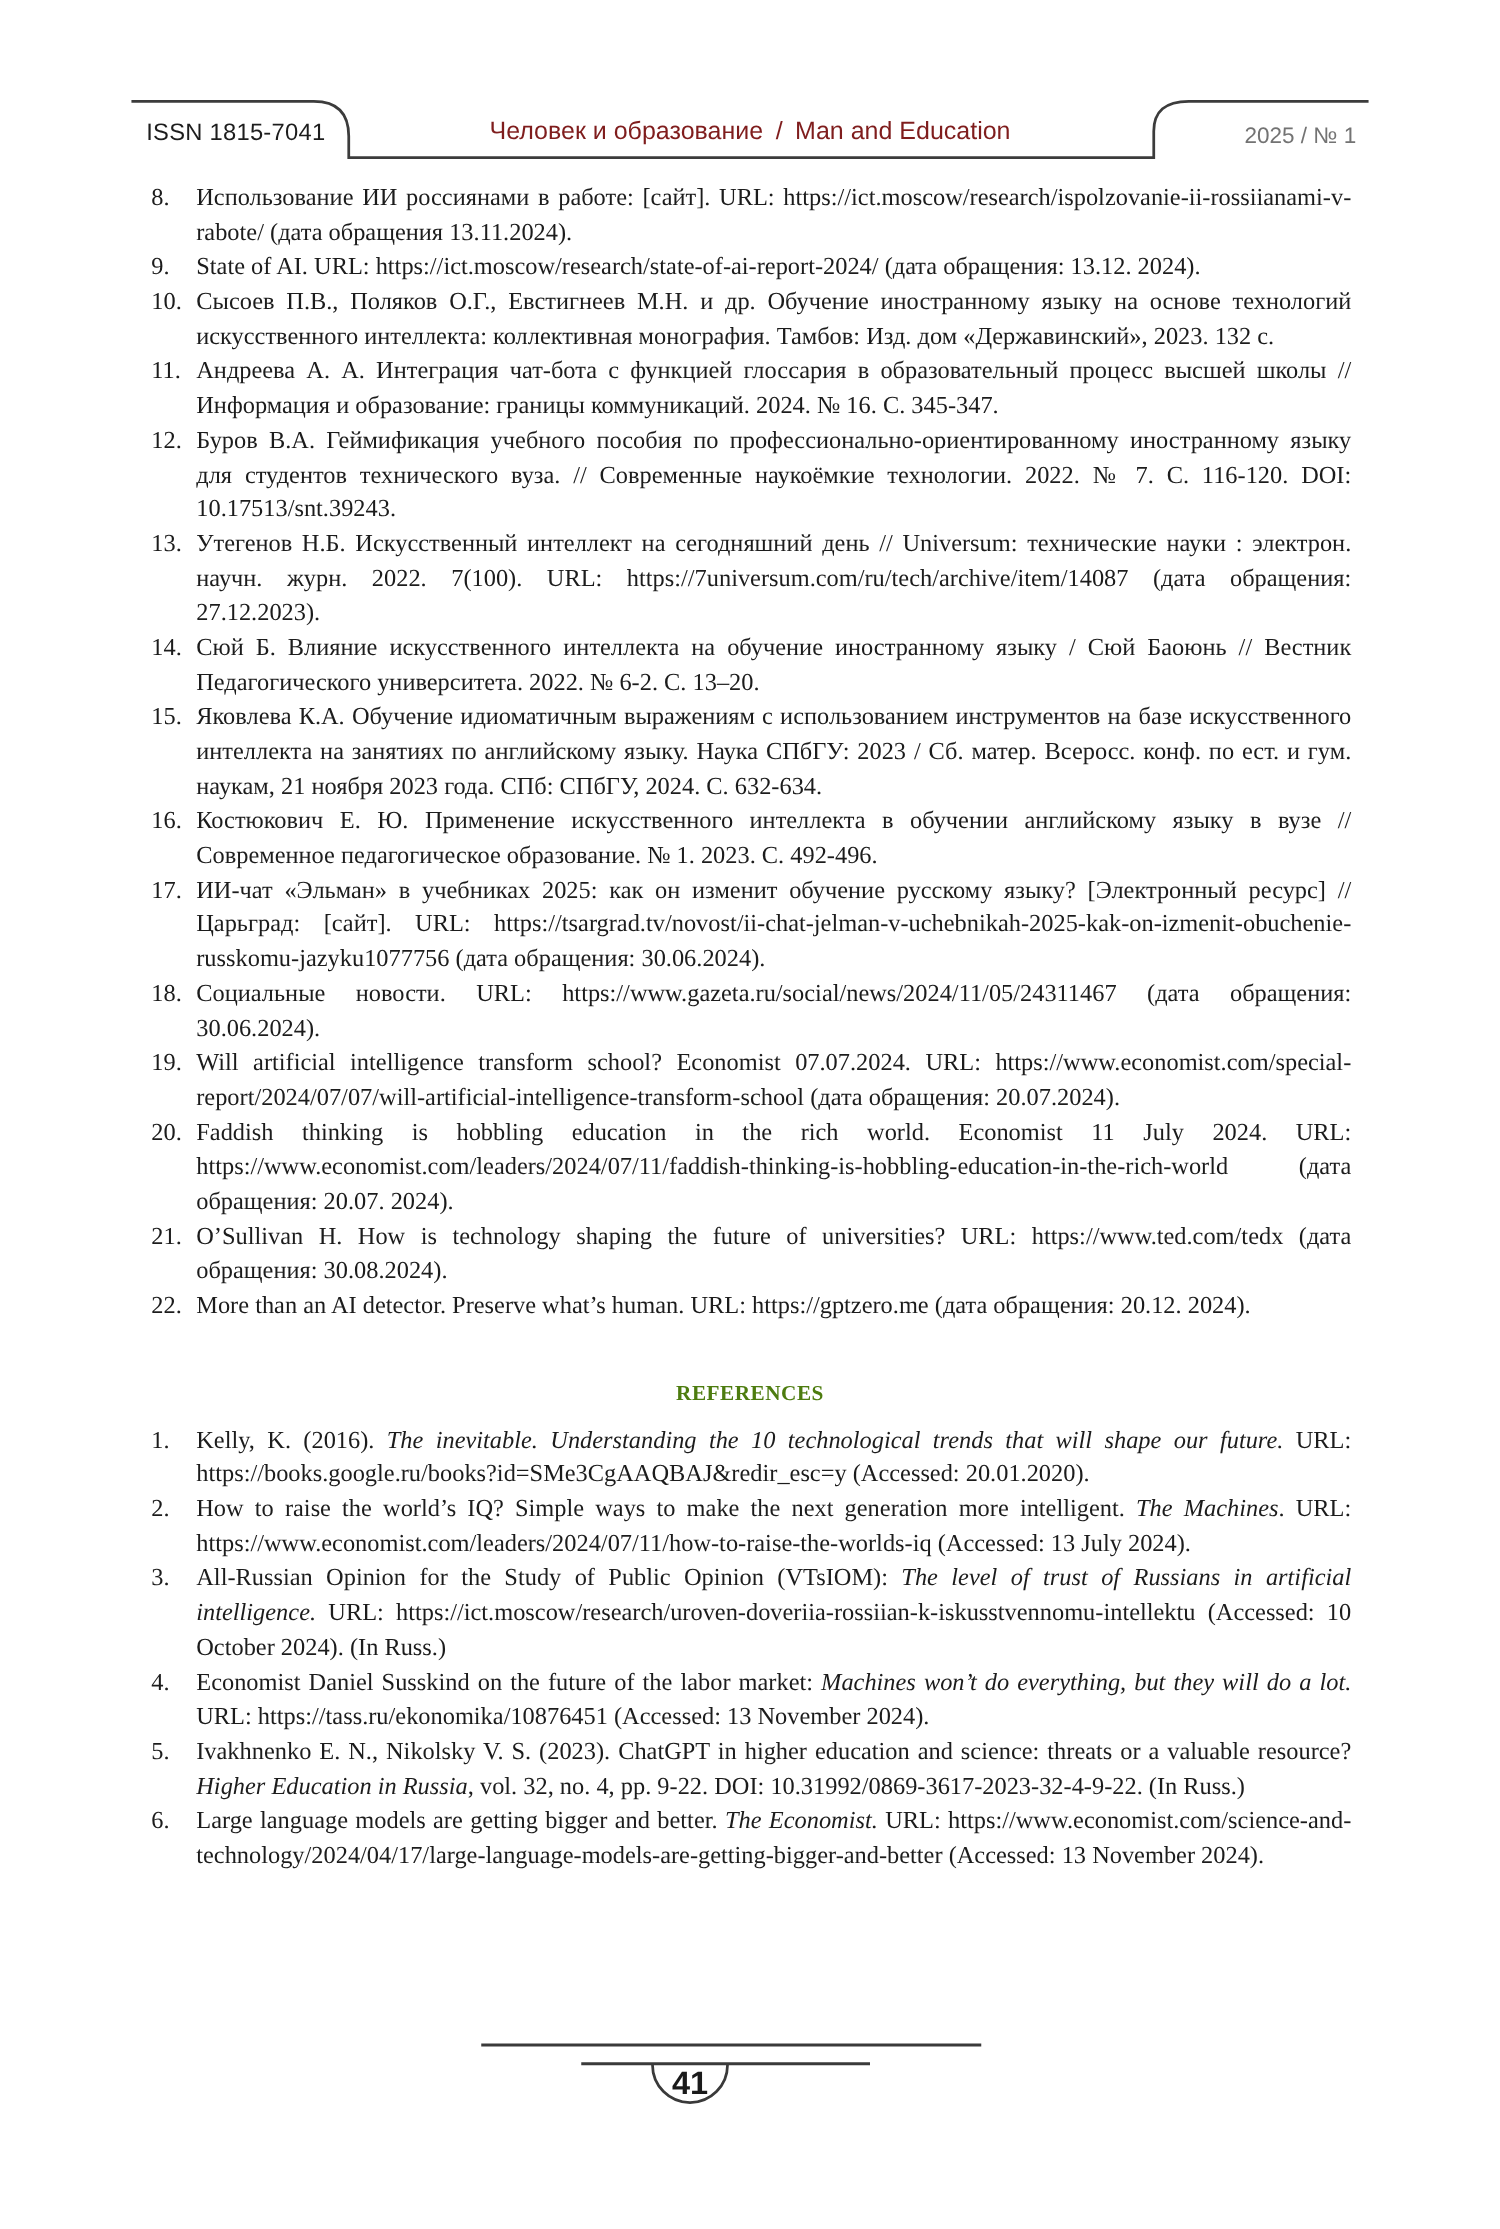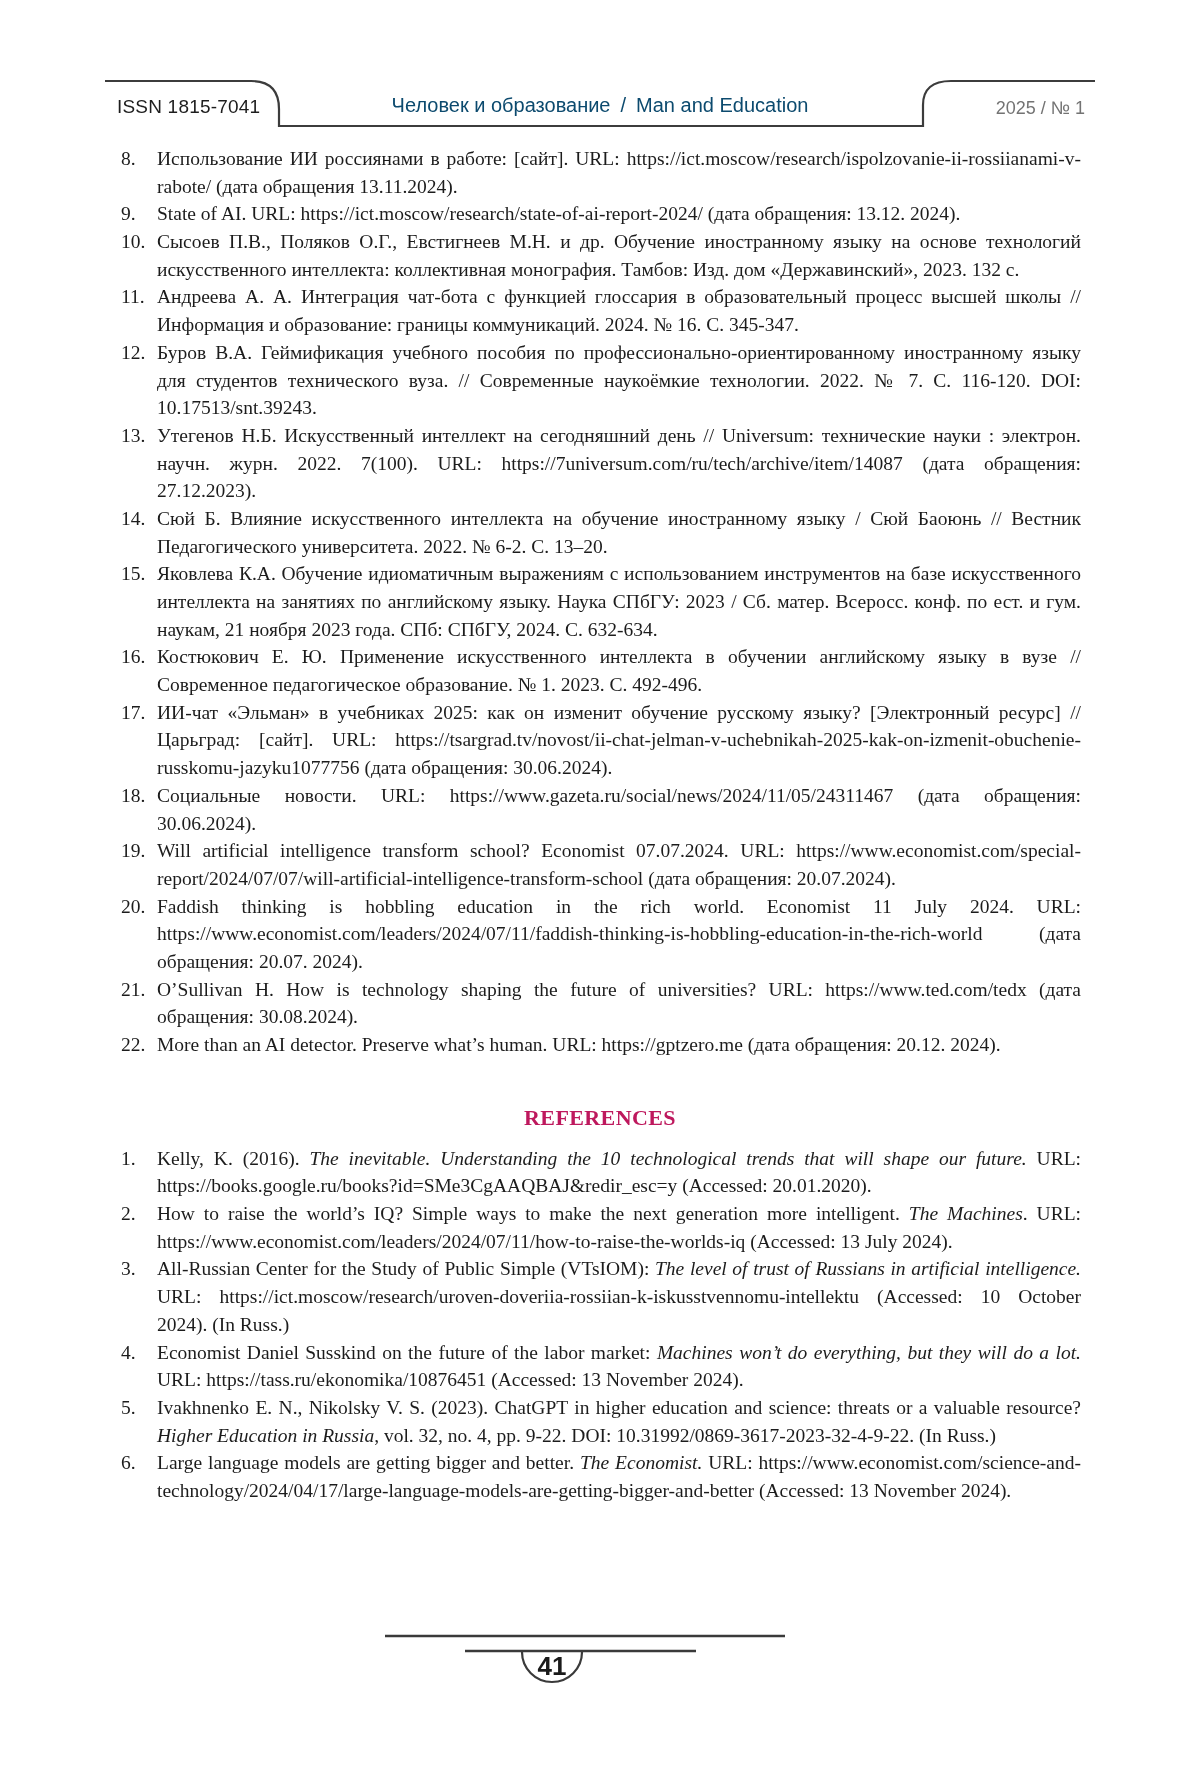--- a/index.html
+++ b/index.html
@@ -16,21 +16,21 @@
   .journal-header svg { position:absolute; left:0; top:0; }
   .issn-label {
     position:absolute; left:12px; top:22px;
     font-family:"Liberation Sans", sans-serif;
     font-size:19px; letter-spacing:0.2px; color:#1d1d1d;
     font-stretch:condensed;
   }
   .journal-title {
     position:absolute; left:0; right:0; top:20px; text-align:center;
     font-family:"Liberation Sans", sans-serif;
-    font-size:20px; color:#0c4a6e; font-stretch:condensed;
+    font-size:20px; color:#7f1d1d; font-stretch:condensed;
   }
   .journal-title .divider { margin:0 10px; }
   .issue-label {
     position:absolute; right:10px; top:24px;
     font-family:"Liberation Sans", sans-serif;
     font-size:18px; color:#737373; font-stretch:condensed;
   }
   
   .content { position:absolute; top:132px; left:105px; width:990px; }
   ol.ref-list {
@@ -46,22 +46,22 @@
   }
   ol.ref-list li::before {
     content: counter(ref) ".";
     position:absolute; left:2px; top:0;
   }
   ol.list-ru { counter-reset:ref 7; margin-top:13px; }
   ol.list-en { counter-reset:ref 0; }
   .references-heading {
     margin:46px 0 13px 0;
     text-align:center;
-    font-size:22px; font-weight:700; letter-spacing:0.4px;
-    color:#be185d;
+    font-size:17px; font-weight:700; letter-spacing:0.4px;
+    color:#4d7c0f;
   }
   
   .page-footer { position:absolute; left:330px; top:1628px; width:510px; height:80px; }
   .page-footer text {
     font-family:"Liberation Sans", sans-serif;
     font-size:26px; font-weight:700; fill:#1a1a1a;
     font-stretch:condensed;
   }
 </style>
 </head>
@@ -97,21 +97,21 @@
         <li><span>Faddish thinking is hobbling education in the rich world. Economist 11 July 2024. URL: https://www.economist.com/leaders/2024/07/11/faddish-thinking-is-hobbling-education-in-the-rich-world (дата обращения: 20.07. 2024).</span></li>
         <li><span>O’Sullivan H. How is technology shaping the future of universities? URL: https://www.ted.com/tedx (дата обращения: 30.08.2024).</span></li>
         <li><span>More than an AI detector. Preserve what’s human. URL: https://gptzero.me (дата обращения: 20.12. 2024).</span></li>
       </ol>
 
     <h2 class="references-heading">REFERENCES</h2>
 
     <ol class="ref-list list-en">
         <li><span>Kelly, K. (2016). </span><i>The inevitable. Understanding the 10 technological trends that will shape our future.</i><span> URL: https://books.google.ru/books?id=SMe3CgAAQBAJ&amp;redir_esc=y (Accessed: 20.01.2020).</span></li>
         <li><span>How to raise the world’s IQ? Simple ways to make the next generation more intelligent. </span><i>The Machines</i><span>. URL: https://www.economist.com/leaders/2024/07/11/how-to-raise-the-worlds-iq (Accessed: 13 July 2024).</span></li>
-        <li><span>All-Russian Center for the Study of Public Simple (VTsIOM): </span><i>The level of trust of Russians in artificial intelligence.</i><span> URL: https://ict.moscow/research/uroven-doveriia-rossiian-k-iskusstvennomu-intellektu (Accessed: 10 October 2024). (In Russ.)</span></li>
+        <li><span>All-Russian Opinion for the Study of Public Opinion (VTsIOM): </span><i>The level of trust of Russians in artificial intelligence.</i><span> URL: https://ict.moscow/research/uroven-doveriia-rossiian-k-iskusstvennomu-intellektu (Accessed: 10 October 2024). (In Russ.)</span></li>
         <li><span>Economist Daniel Susskind on the future of the labor market: </span><i>Machines won’t do everything, but they will do a lot.</i><span> URL: https://tass.ru/ekonomika/10876451 (Accessed: 13 November 2024).</span></li>
         <li><span>Ivakhnenko E. N., Nikolsky V. S. (2023). ChatGPT in higher education and science: threats or a valuable resource? </span><i>Higher Education in Russia</i><span>, vol. 32, no. 4, pp. 9-22. DOI: 10.31992/0869-3617-2023-32-4-9-22. (In Russ.)</span></li>
         <li><span>Large language models are getting bigger and better. </span><i>The Economist.</i><span> URL: https://www.economist.com/science-and-technology/2024/04/17/large-language-models-are-getting-bigger-and-better (Accessed: 13 November 2024).</span></li>
       </ol>
   </main>
 
   <svg class="page-footer" width="510" height="80" viewBox="0 0 510 80">
     <line x1="55" y1="8" x2="455" y2="8" stroke="#3a3a3a" stroke-width="2.4"></line>
     <line x1="135" y1="23" x2="366" y2="23" stroke="#3a3a3a" stroke-width="2.4"></line>
     <path d="M192,24 A30,30 0 0 0 252,24" fill="none" stroke="#3a3a3a" stroke-width="2.2"></path>

